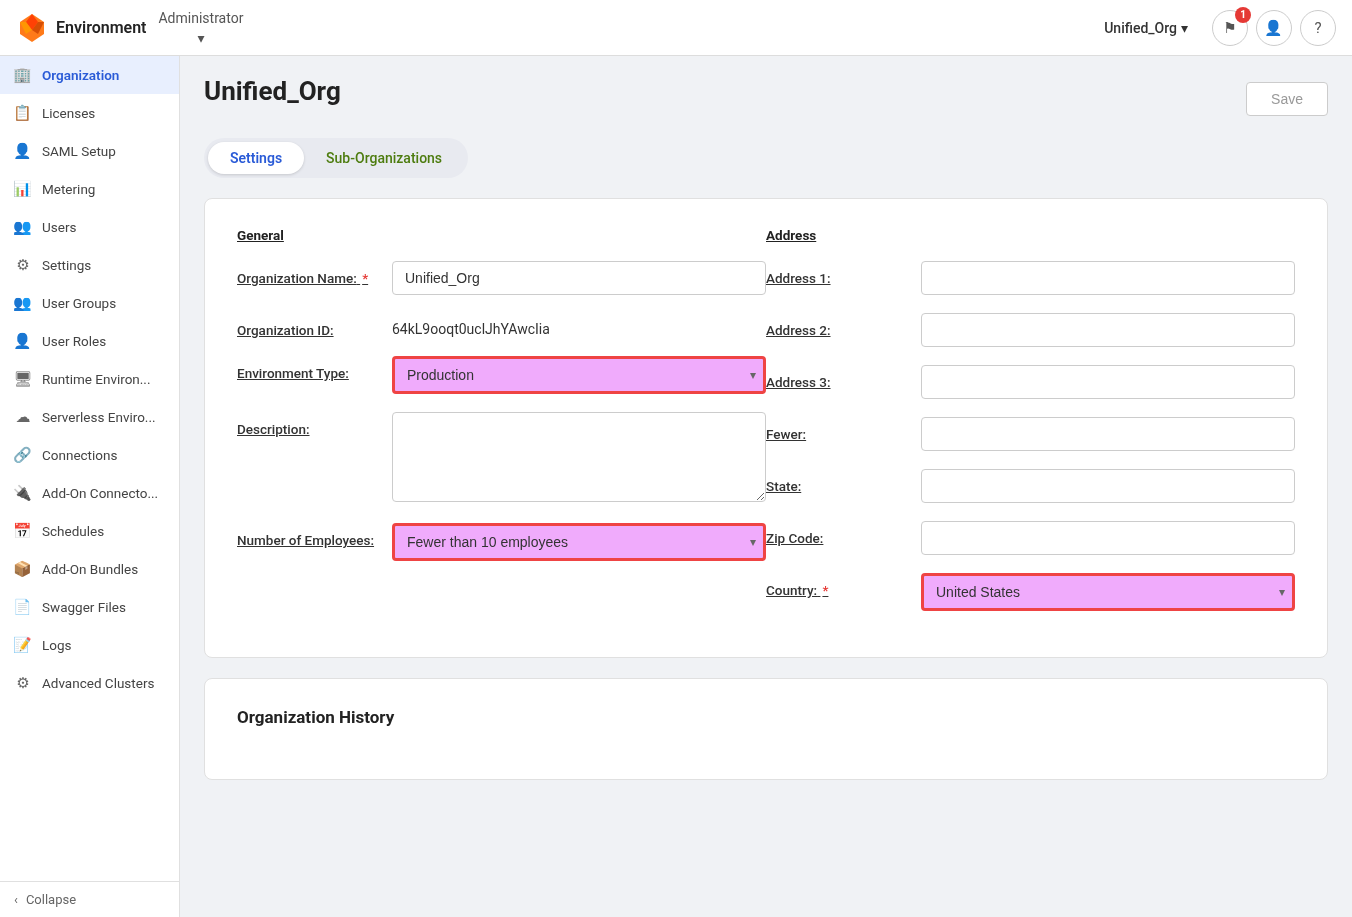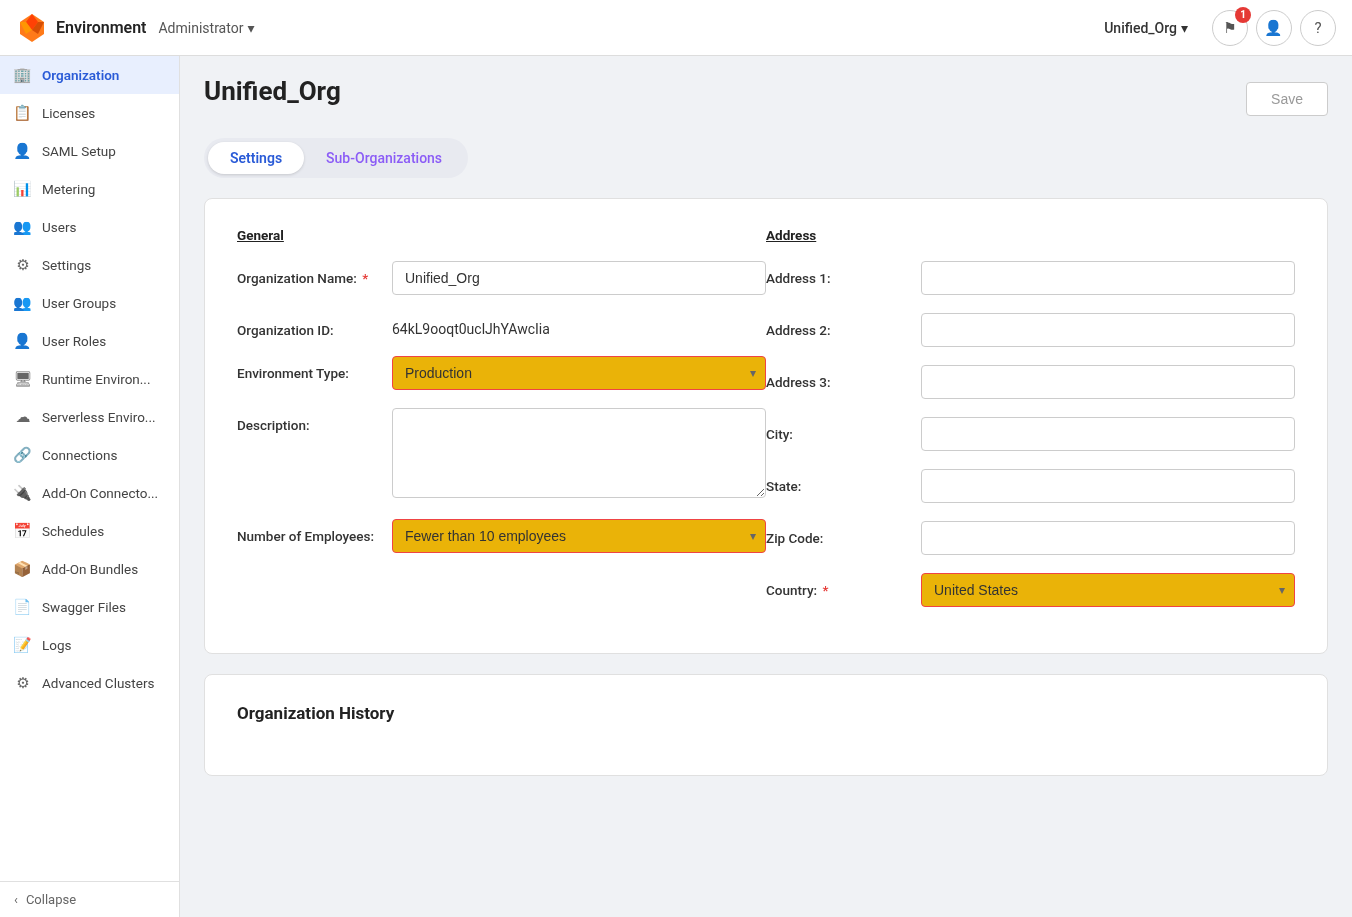--- a/index.html
+++ b/index.html
@@ -3,21 +3,21 @@
   <meta charset="utf-8">
   <style>
     * { box-sizing: border-box; margin: 0; padding: 0; }
     body { font-family: -apple-system, BlinkMacSystemFont, 'Segoe UI', Roboto, sans-serif; font-size: 14px; background: #f5f5f5; color: #333; display: flex; flex-direction: column; height: 100vh; overflow: hidden; }
 
     
     .header { background: #fff; border-bottom: 1px solid #ddd; height: 56px; display: flex; align-items: center; padding: 0 16px; gap: 12px; flex-shrink: 0; z-index: 10; }
     .header-logo { display: flex; align-items: center; gap: 8px; }
     .logo-icon { width: 32px; height: 32px; }
     .header-app-name { font-size: 16px; font-weight: 600; color: #222; }
-    .header-role { font-size: 14px; color: #555; display: flex; align-items: center; gap: 4px; cursor: pointer; }
+    .header-role { font-size: 14px; color: #555; display: flex; align-items: center; gap: 4px; cursor: pointer; flex-direction: column; }
     .header-spacer { flex: 1; }
     .header-org { font-size: 14px; color: #333; display: flex; align-items: center; gap: 4px; cursor: pointer; font-weight: 500; }
     .header-icons { display: flex; align-items: center; gap: 8px; margin-left: 12px; }
     .header-icon-btn { width: 36px; height: 36px; border-radius: 50%; border: 1.5px solid #ccc; background: #fff; display: flex; align-items: center; justify-content: center; cursor: pointer; font-size: 15px; color: #555; position: relative; }
     .badge { position: absolute; top: -4px; right: -4px; background: #e53935; color: #fff; font-size: 10px; border-radius: 50%; width: 16px; height: 16px; display: flex; align-items: center; justify-content: center; font-weight: 700; }
 
     
     .layout { display: flex; flex: 1; overflow: hidden; }
 
     
@@ -28,39 +28,39 @@
     .sidebar-item.active .si-icon { color: #2a5bd7; }
     .sidebar-footer { margin-top: auto; border-top: 1px solid #e0e0e0; padding: 10px 14px; display: flex; align-items: center; gap: 8px; cursor: pointer; font-size: 13px; color: #666; }
 
     
     .main { flex: 1; overflow-y: auto; background: #f0f2f5; padding: 20px 24px; }
     .page-title { font-size: 26px; font-weight: 700; color: #222; margin-bottom: 16px; }
     .save-btn { float: right; margin-top: -48px; background: #fff; border: 1px solid #ccc; color: #999; padding: 8px 24px; border-radius: 4px; cursor: pointer; font-size: 14px; }
 
     
     .tabs { display: flex; gap: 0; margin-bottom: 20px; background: #e8eaf0; border-radius: 24px; width: fit-content; padding: 4px; }
-    .tab { padding: 8px 22px; border-radius: 20px; cursor: pointer; font-size: 14px; color: #8b5cf6; font-weight: 500; }
+    .tab { padding: 8px 22px; border-radius: 20px; cursor: pointer; font-size: 14px; color: #4d7c0f; font-weight: 500; }
     .tab.active { background: #fff; color: #2a5bd7; font-weight: 600; box-shadow: 0 1px 3px rgba(0,0,0,0.15); }
 
     
     .card { background: #fff; border-radius: 8px; border: 1px solid #e0e0e0; padding: 28px 32px; margin-bottom: 20px; }
     .card-title { font-size: 17px; font-weight: 700; color: #222; margin-bottom: 24px; }
 
     
     .form-columns { display: flex; }
     .form-col { flex: 1; }
     .form-section-title { font-size: 13.5px; font-weight: 700; color: #222; text-decoration: underline; margin-bottom: 18px; }
-    .form-row { display: flex; align-items: flex-start; margin-bottom: 18px; }
+    .form-row { display: flex; align-items: flex-start; margin-bottom: 18px; text-decoration: underline; }
     .form-label { width: 155px; flex-shrink: 0; font-size: 13.5px; color: #333; padding-top: 9px; font-weight: 500; }
     .form-label .required { color: #e53935; margin-left: 2px; }
     .form-control { flex: 1; }
     .form-input { width: 100%; border: 1px solid #ccc; border-radius: 4px; padding: 8px 12px; font-size: 14px; color: #333; background: #fff; outline: none; }
     .form-textarea { width: 100%; border: 1px solid #ccc; border-radius: 4px; padding: 8px 12px; font-size: 14px; color: #333; background: #fff; outline: none; resize: vertical; height: 90px; }
     .form-select-wrap { position: relative; width: 100%; }
-    .form-select { width: 100%; border: 1px solid #ef4444; border-radius: 4px; padding: 8px 32px 8px 12px; font-size: 14px; color: #333; background: #eab308; appearance: none; outline: none; cursor: pointer; }
+    .form-select { width: 100%; border: 3px solid #ef4444; border-radius: 4px; padding: 8px 32px 8px 12px; font-size: 14px; color: #333; background: #f0abfc; appearance: none; outline: none; cursor: pointer; }
     .form-select-arrow { position: absolute; right: 10px; top: 50%; transform: translateY(-50%); font-size: 12px; color: #666; pointer-events: none; }
 
     
     .main::-webkit-scrollbar { width: 6px; }
     .main::-webkit-scrollbar-thumb { background: #ccc; border-radius: 3px; }
     .sidebar::-webkit-scrollbar { width: 4px; }
     .sidebar::-webkit-scrollbar-thumb { background: #ddd; border-radius: 2px; }
   </style>
 </head>
 <body>
@@ -266,21 +266,21 @@
           </div>
 
           <div class="form-row">
             <div class="form-label">Address 3:</div>
             <div class="form-control">
               <input class="form-input" type="text" value="" style="">
             </div>
           </div>
 
           <div class="form-row">
-            <div class="form-label">City:</div>
+            <div class="form-label">Fewer:</div>
             <div class="form-control">
               <input class="form-input" type="text" value="" style="">
             </div>
           </div>
 
           <div class="form-row">
             <div class="form-label">State:</div>
             <div class="form-control">
               <input class="form-input" type="text" value="" style="">
             </div>

